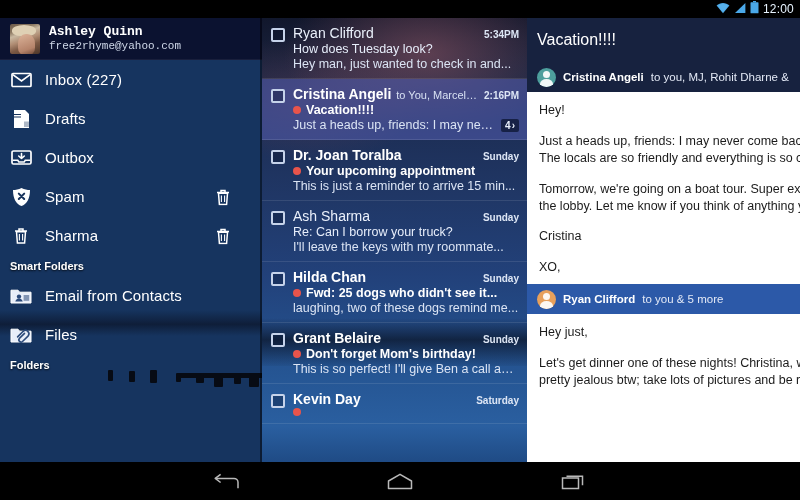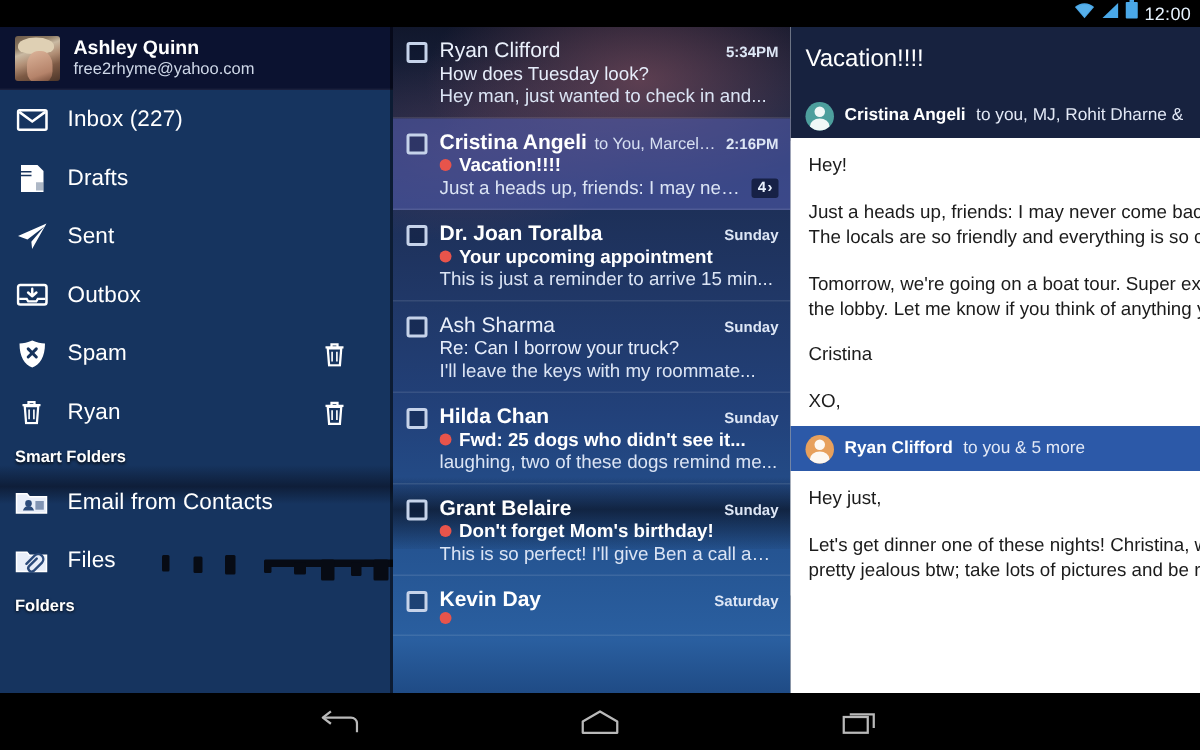--- a/index.html
+++ b/index.html
@@ -66,21 +66,21 @@
     content: ""; position: absolute; left: 2px; top: 1px; width: 24px; height: 11px;
     border-radius: 50% 50% 40% 40%;
     background: linear-gradient(180deg,#efe3cd,#cbb593 75%, #a99madrid 100%);
     background-color:#dfd0b4;
   }
   .avatar-photo::after {
     content: ""; position: absolute; left: 8px; top: 10px; width: 17px; height: 21px;
     border-radius: 45% 45% 35% 35%;
     background: linear-gradient(160deg,#dcb49a,#b5836a 70%,#6d4634);
   }
-  .acct-text { display: flex; flex-direction: column; justify-content: center; line-height: 1.15; }
+  .acct-text { display: flex; flex-direction: column; justify-content: center; line-height: 1.15; font-family: Liberation Mono, monospace; }
   .acct-name { color: #fff; font-size: 13px; font-weight: bold; }
   .acct-mail { color: #cfd8e8; font-size: 11px; }
 
   .nav-item {
     display: flex; align-items: center; height: 39px; padding: 0 10px; gap: 13px;
     position: relative; color: #fff;
   }
   .nav-label { font-size: 15px; color: #ffffff; letter-spacing: .1px; }
   .nav-ico { width: 22px; height: 22px; flex: none; display: flex; align-items: center; justify-content: center; }
   .nav-trash { position: absolute; right: 31px; top: 50%; transform: translateY(-50%); width: 16px; height: 17px; }
@@ -264,28 +264,20 @@
           <span class="nav-ico">
             <svg width="19" height="20" viewBox="0 0 19 20">
                 <path d="M2 1h11l4 4v14H2z" fill="#fff"></path>
                 <path d="M2 5.5h7M2 8h7" stroke="#17335c" stroke-width="1.1"></path>
                 <path d="M12 12.5h5V18h-5z" fill="#17335c" opacity=".35"></path>
               </svg>
           </span>
           <span class="nav-label">Drafts</span>
         </div>
 
-        <div class="nav-item">
-          <span class="nav-ico">
-            <svg width="21" height="19" viewBox="0 0 21 19">
-                <path d="M20 1 1 9.4l6.3 2.2L18.6 3 9.9 13.1l.5 4.9z" fill="#fff"></path>
-              </svg>
-          </span>
-          <span class="nav-label">Sent</span>
-        </div>
 
         <div class="nav-item">
           <span class="nav-ico">
             <svg width="21" height="17" viewBox="0 0 21 17">
                 <rect x="1" y="2" width="19" height="13" rx="1.5" fill="none" stroke="#fff" stroke-width="1.7"></rect>
                 <path d="M10.5 4.5v5m0 0L7.7 7m2.8 2.5L13.3 7" stroke="#fff" stroke-width="1.6" fill="none" stroke-linecap="round"></path>
                 <path d="M1.8 11.3h5l1 1.6h5.4l1-1.6h5" stroke="#fff" stroke-width="1.5" fill="none"></path>
               </svg>
           </span>
           <span class="nav-label">Outbox</span>
@@ -309,21 +301,21 @@
         </div>
 
         <div class="nav-item">
           <span class="nav-ico">
             <svg width="16" height="17" viewBox="0 0 16 17">
                 <path d="M2 4h12M6 2h4v2H6z" stroke="#fff" stroke-width="1.5" fill="none"></path>
                 <path d="M3.5 4.8h9L11.6 16H4.4z" fill="none" stroke="#fff" stroke-width="1.5"></path>
                 <path d="M6.4 7v6.5M9.6 7v6.5" stroke="#fff" stroke-width="1.1"></path>
               </svg>
           </span>
-          <span class="nav-label">Ryan</span>
+          <span class="nav-label">Sharma</span>
           <span class="nav-trash">
             <svg width="16" height="17" viewBox="0 0 16 17">
                 <path d="M2 4h12M6 2h4v2H6z" stroke="#fff" stroke-width="1.5" fill="none"></path>
                 <path d="M3.5 4.8h9L11.6 16H4.4z" fill="none" stroke="#fff" stroke-width="1.5"></path>
                 <path d="M6.4 7v6.5M9.6 7v6.5" stroke="#fff" stroke-width="1.1"></path>
               </svg>
           </span>
         </div>
 
         <div class="section-head">Smart Folders</div>

